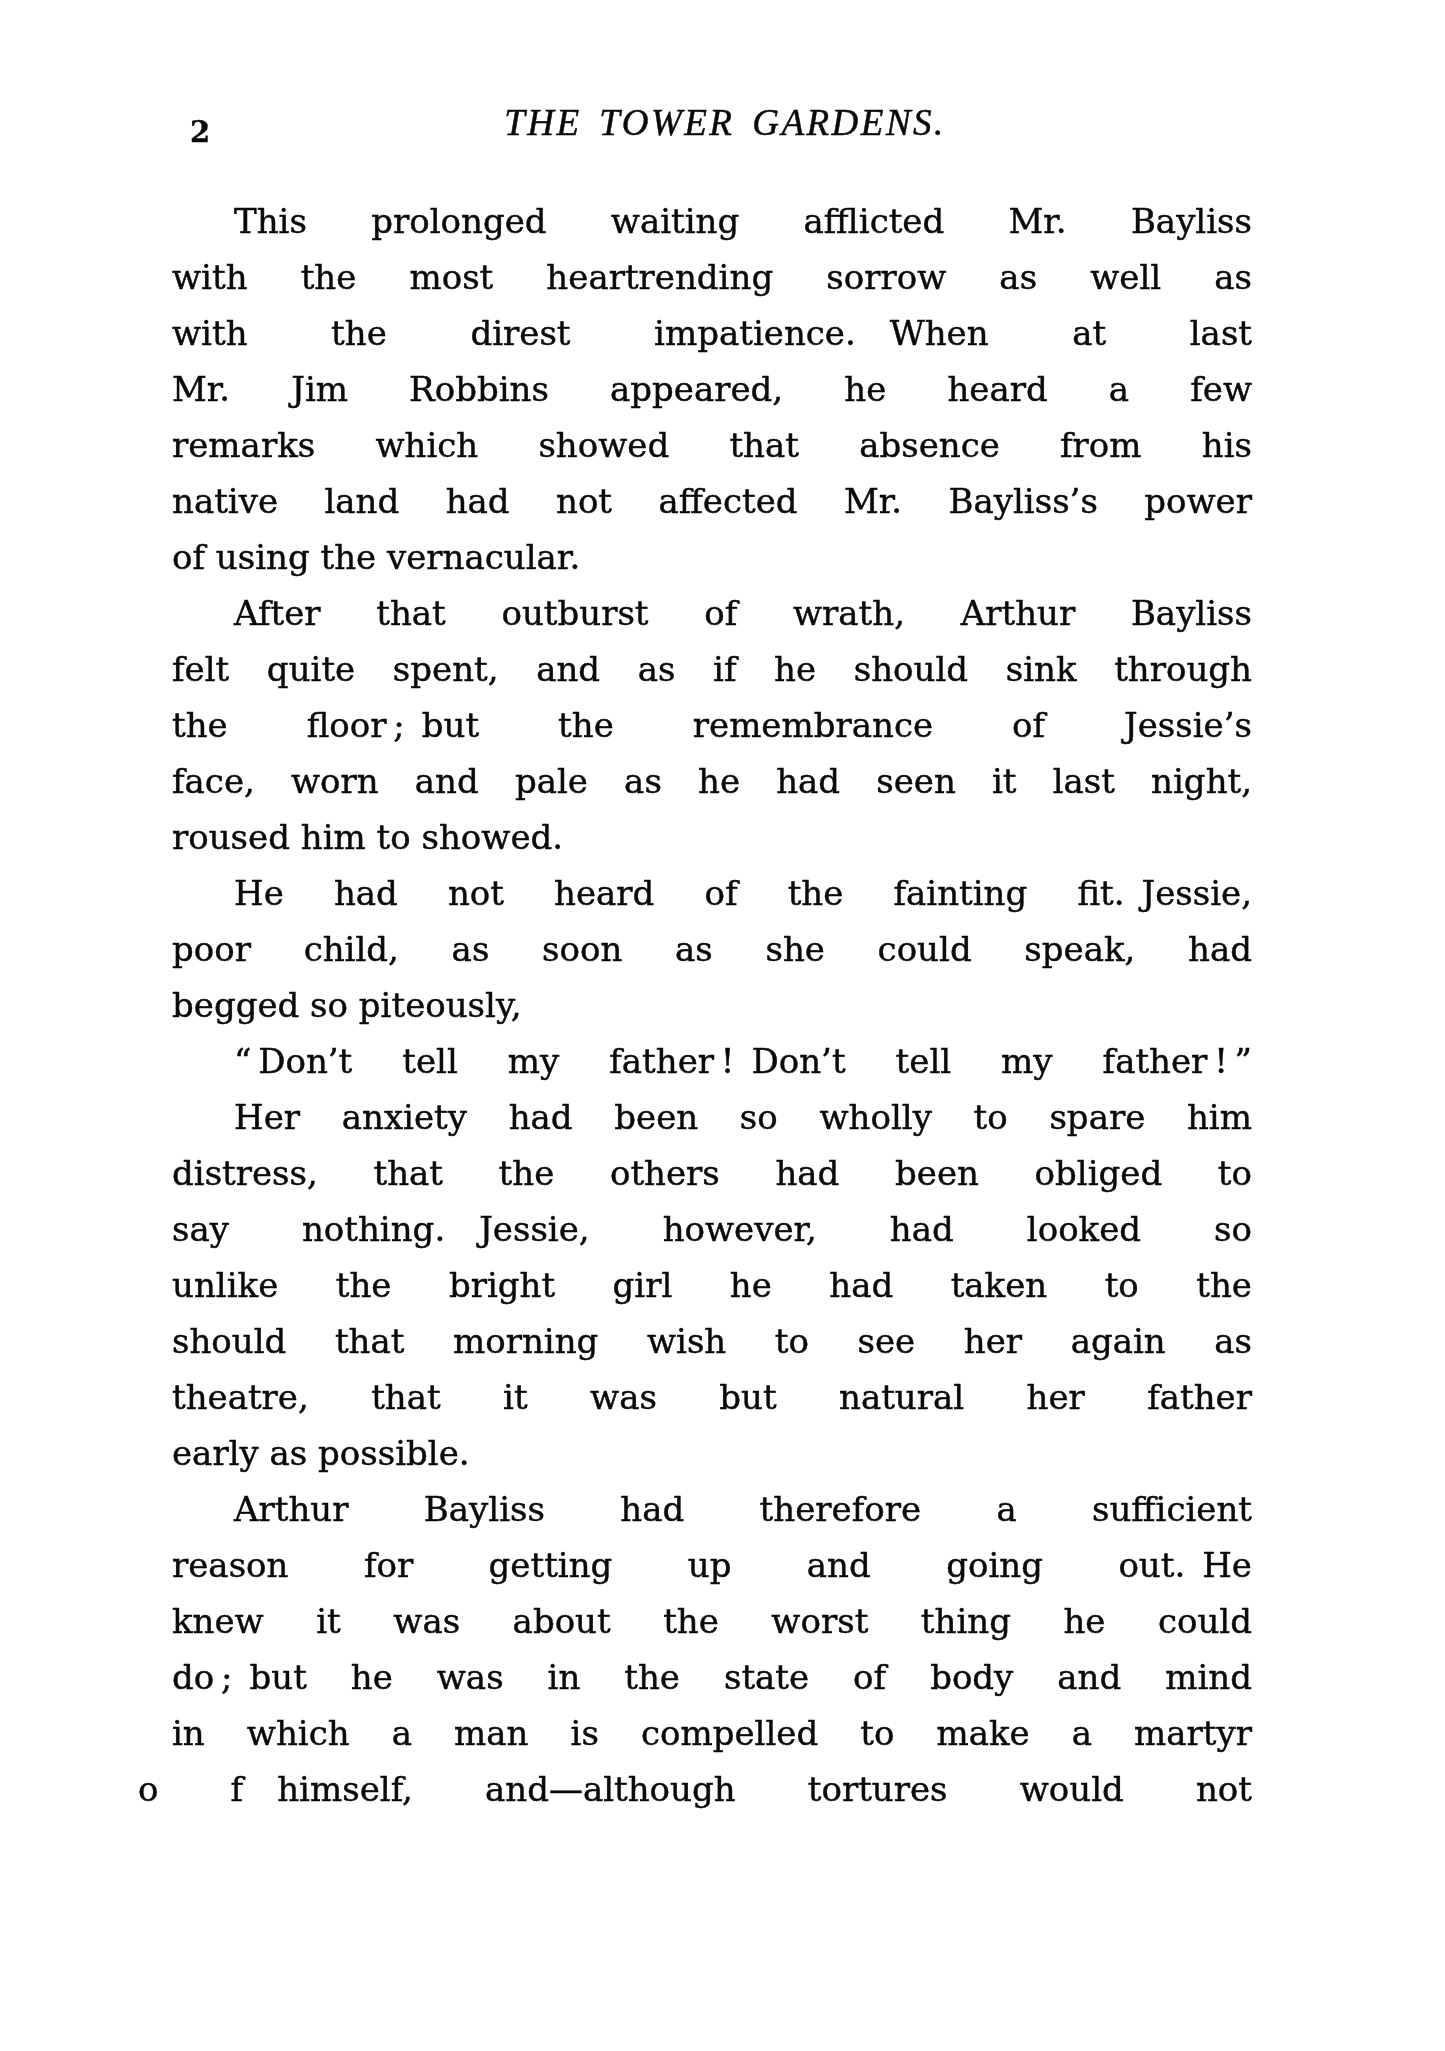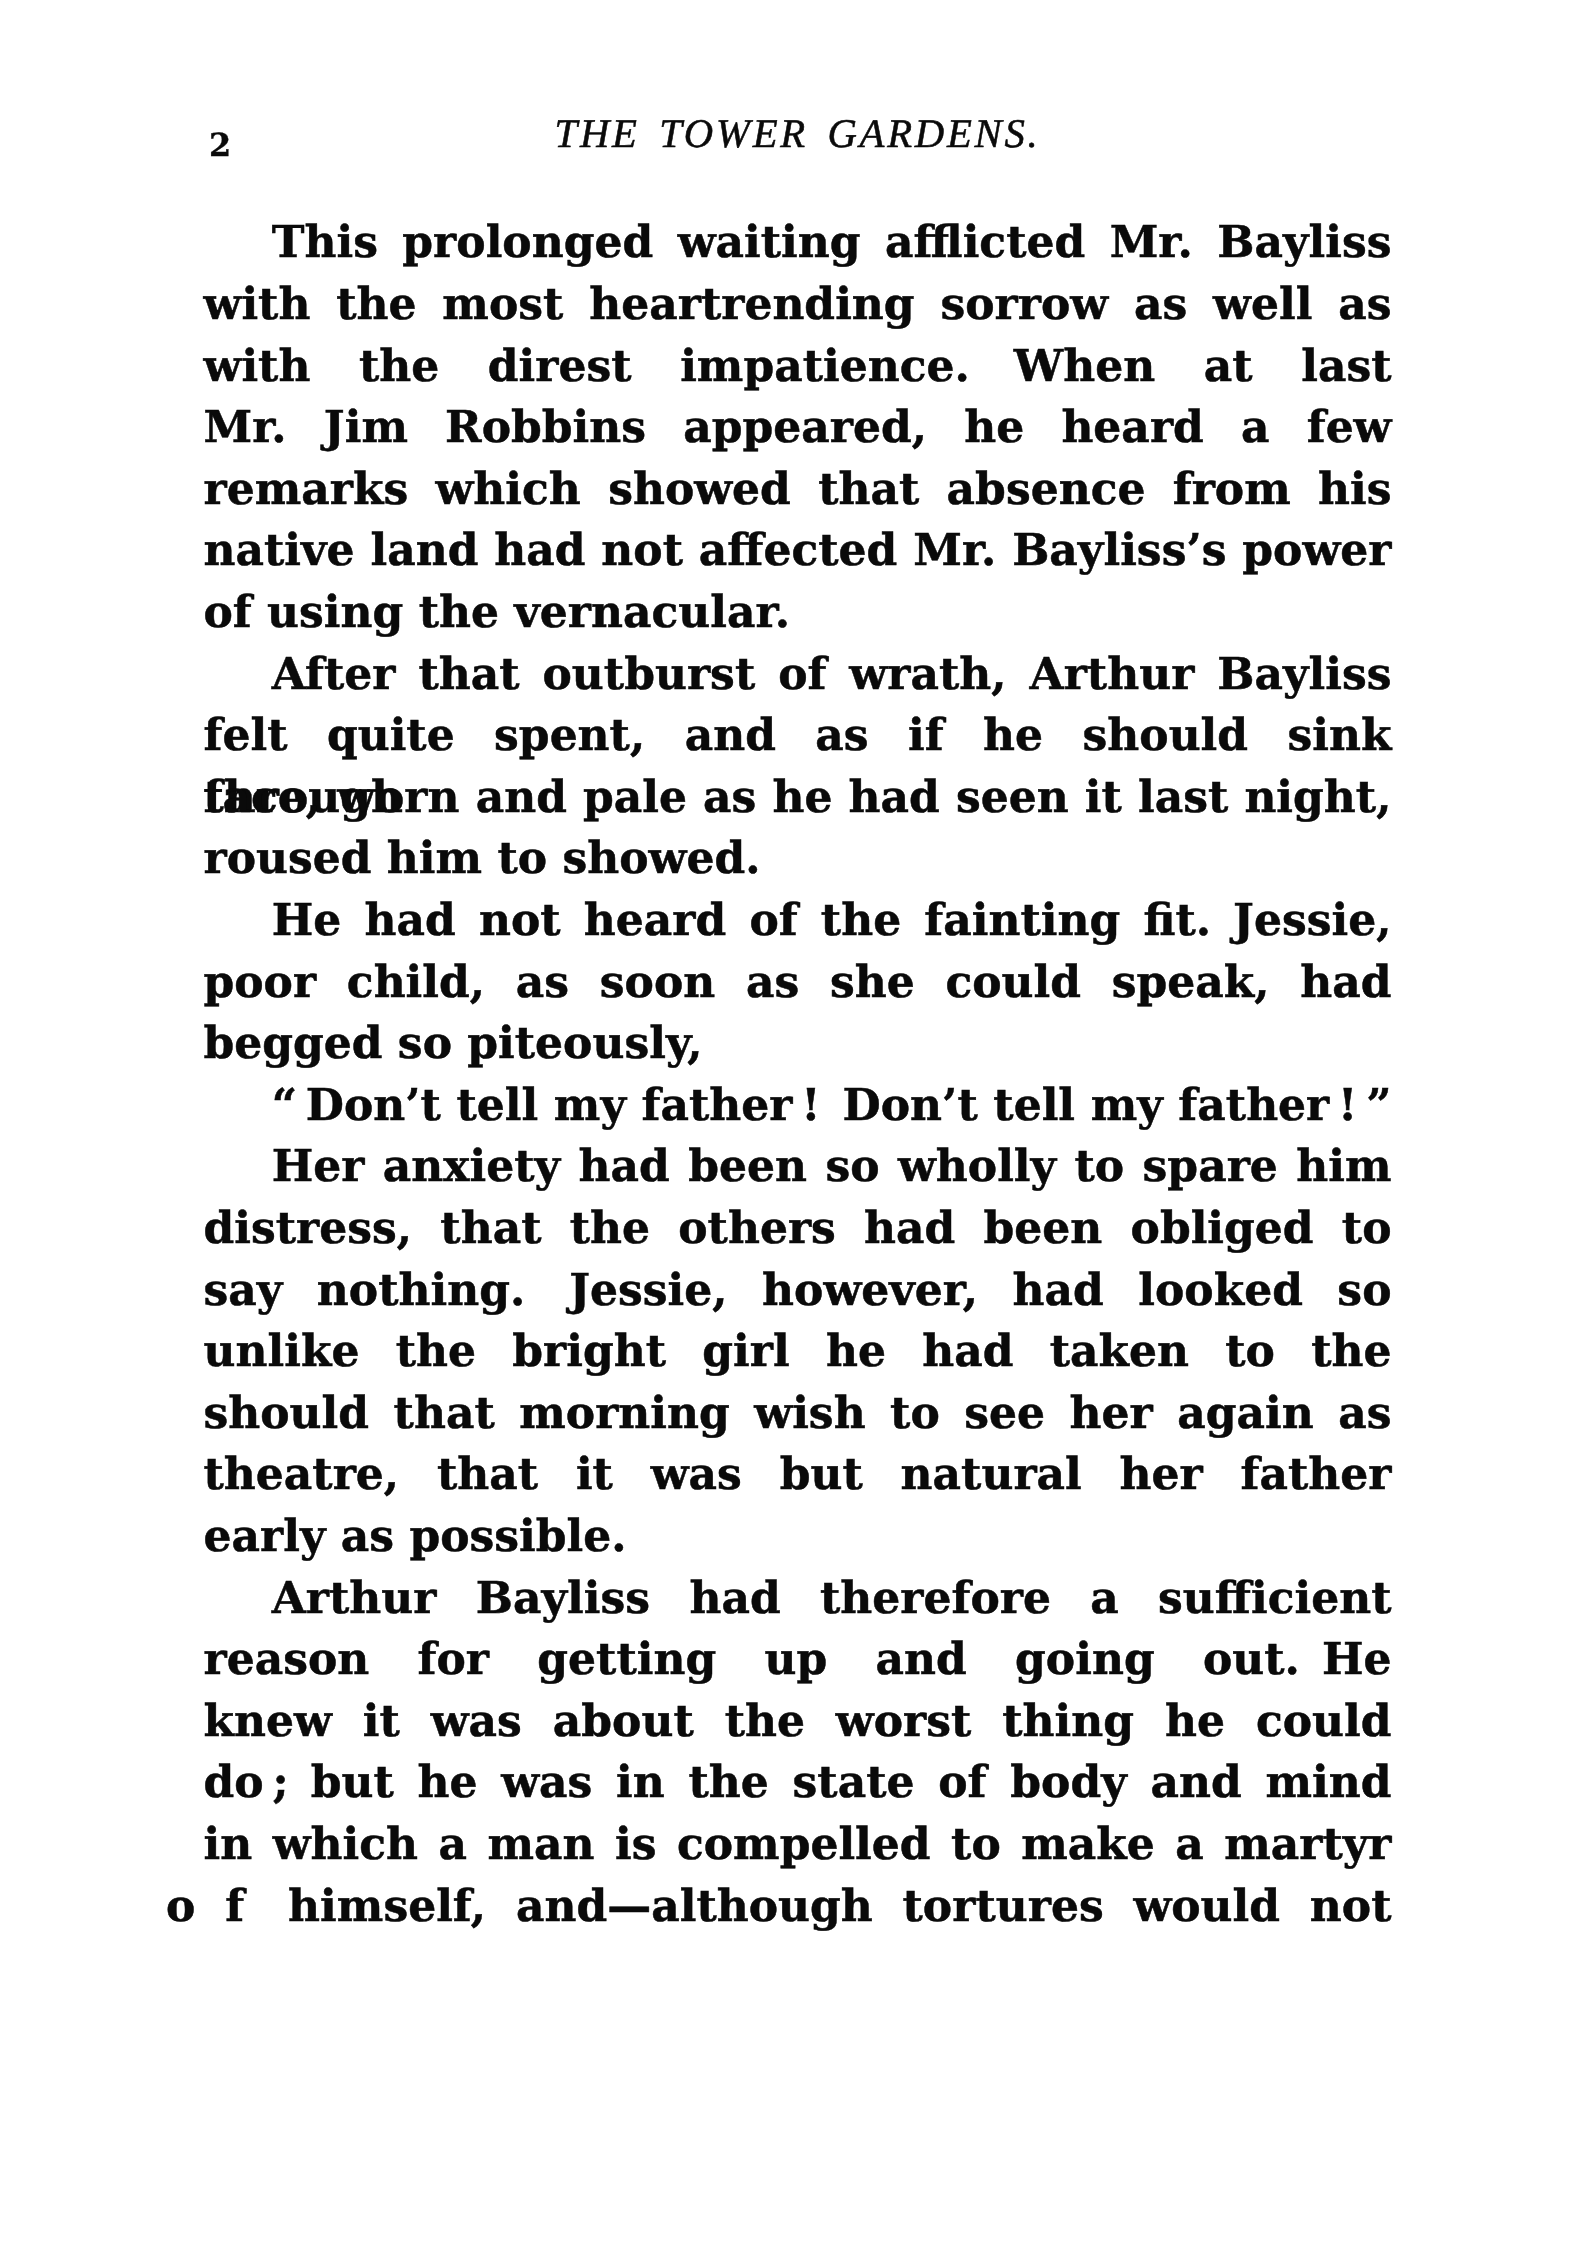--- a/index.html
+++ b/index.html
@@ -32,25 +32,24 @@
     font-style: italic;
     font-weight: 400;
     font-size: 37px;
     line-height: 1;
     letter-spacing: 2.5px;
     word-spacing: 6px;
     -webkit-text-stroke: 0.5px #0a0a0a;
   }
   .body-text {
     position: absolute;
-    left: 185px;
+    left: 172px;
     top: 193px;
     width: 1080px;
-    font-size: 40px;
-    font-weight: bold;
+    font-size: 34px;
     -webkit-text-stroke: 0.45px #0a0a0a;
   }
   .line {
     height: 56px;
     line-height: 56px;
   }
   .just {
     text-align: justify;
     text-align-last: justify;
   }
@@ -67,20 +66,21 @@
   <div class="body-text" id="text-block">
       <div class="line just indent">This prolonged waiting afflicted Mr. Bayliss</div>
       <div class="line just">with the most heartrending sorrow as well as</div>
       <div class="line just">with the direst impatience. When at last</div>
       <div class="line just">Mr. Jim Robbins appeared, he heard a few</div>
       <div class="line just">remarks which showed that absence from his</div>
       <div class="line just">native land had not affected Mr. Bayliss’s power</div>
       <div class="line flush">of using the vernacular.</div>
       <div class="line just indent">After that outburst of wrath, Arthur Bayliss</div>
       <div class="line just">felt quite spent, and as if he should sink through</div>
+      <div class="line just">the floor ; but the remembrance of Jessie’s</div>
       <div class="line just">face, worn and pale as he had seen it last night,</div>
       <div class="line flush">roused him to showed.</div>
       <div class="line just indent">He had not heard of the fainting fit. Jessie,</div>
       <div class="line just">poor child, as soon as she could speak, had</div>
       <div class="line flush">begged so piteously,</div>
       <div class="line just indent">“ Don’t tell my father ! Don’t tell my father ! ”</div>
       <div class="line just indent">Her anxiety had been so wholly to spare him</div>
       <div class="line just">distress, that the others had been obliged to</div>
       <div class="line just">say nothing. Jessie, however, had looked so</div>
       <div class="line just">unlike the bright girl he had taken to the</div>

